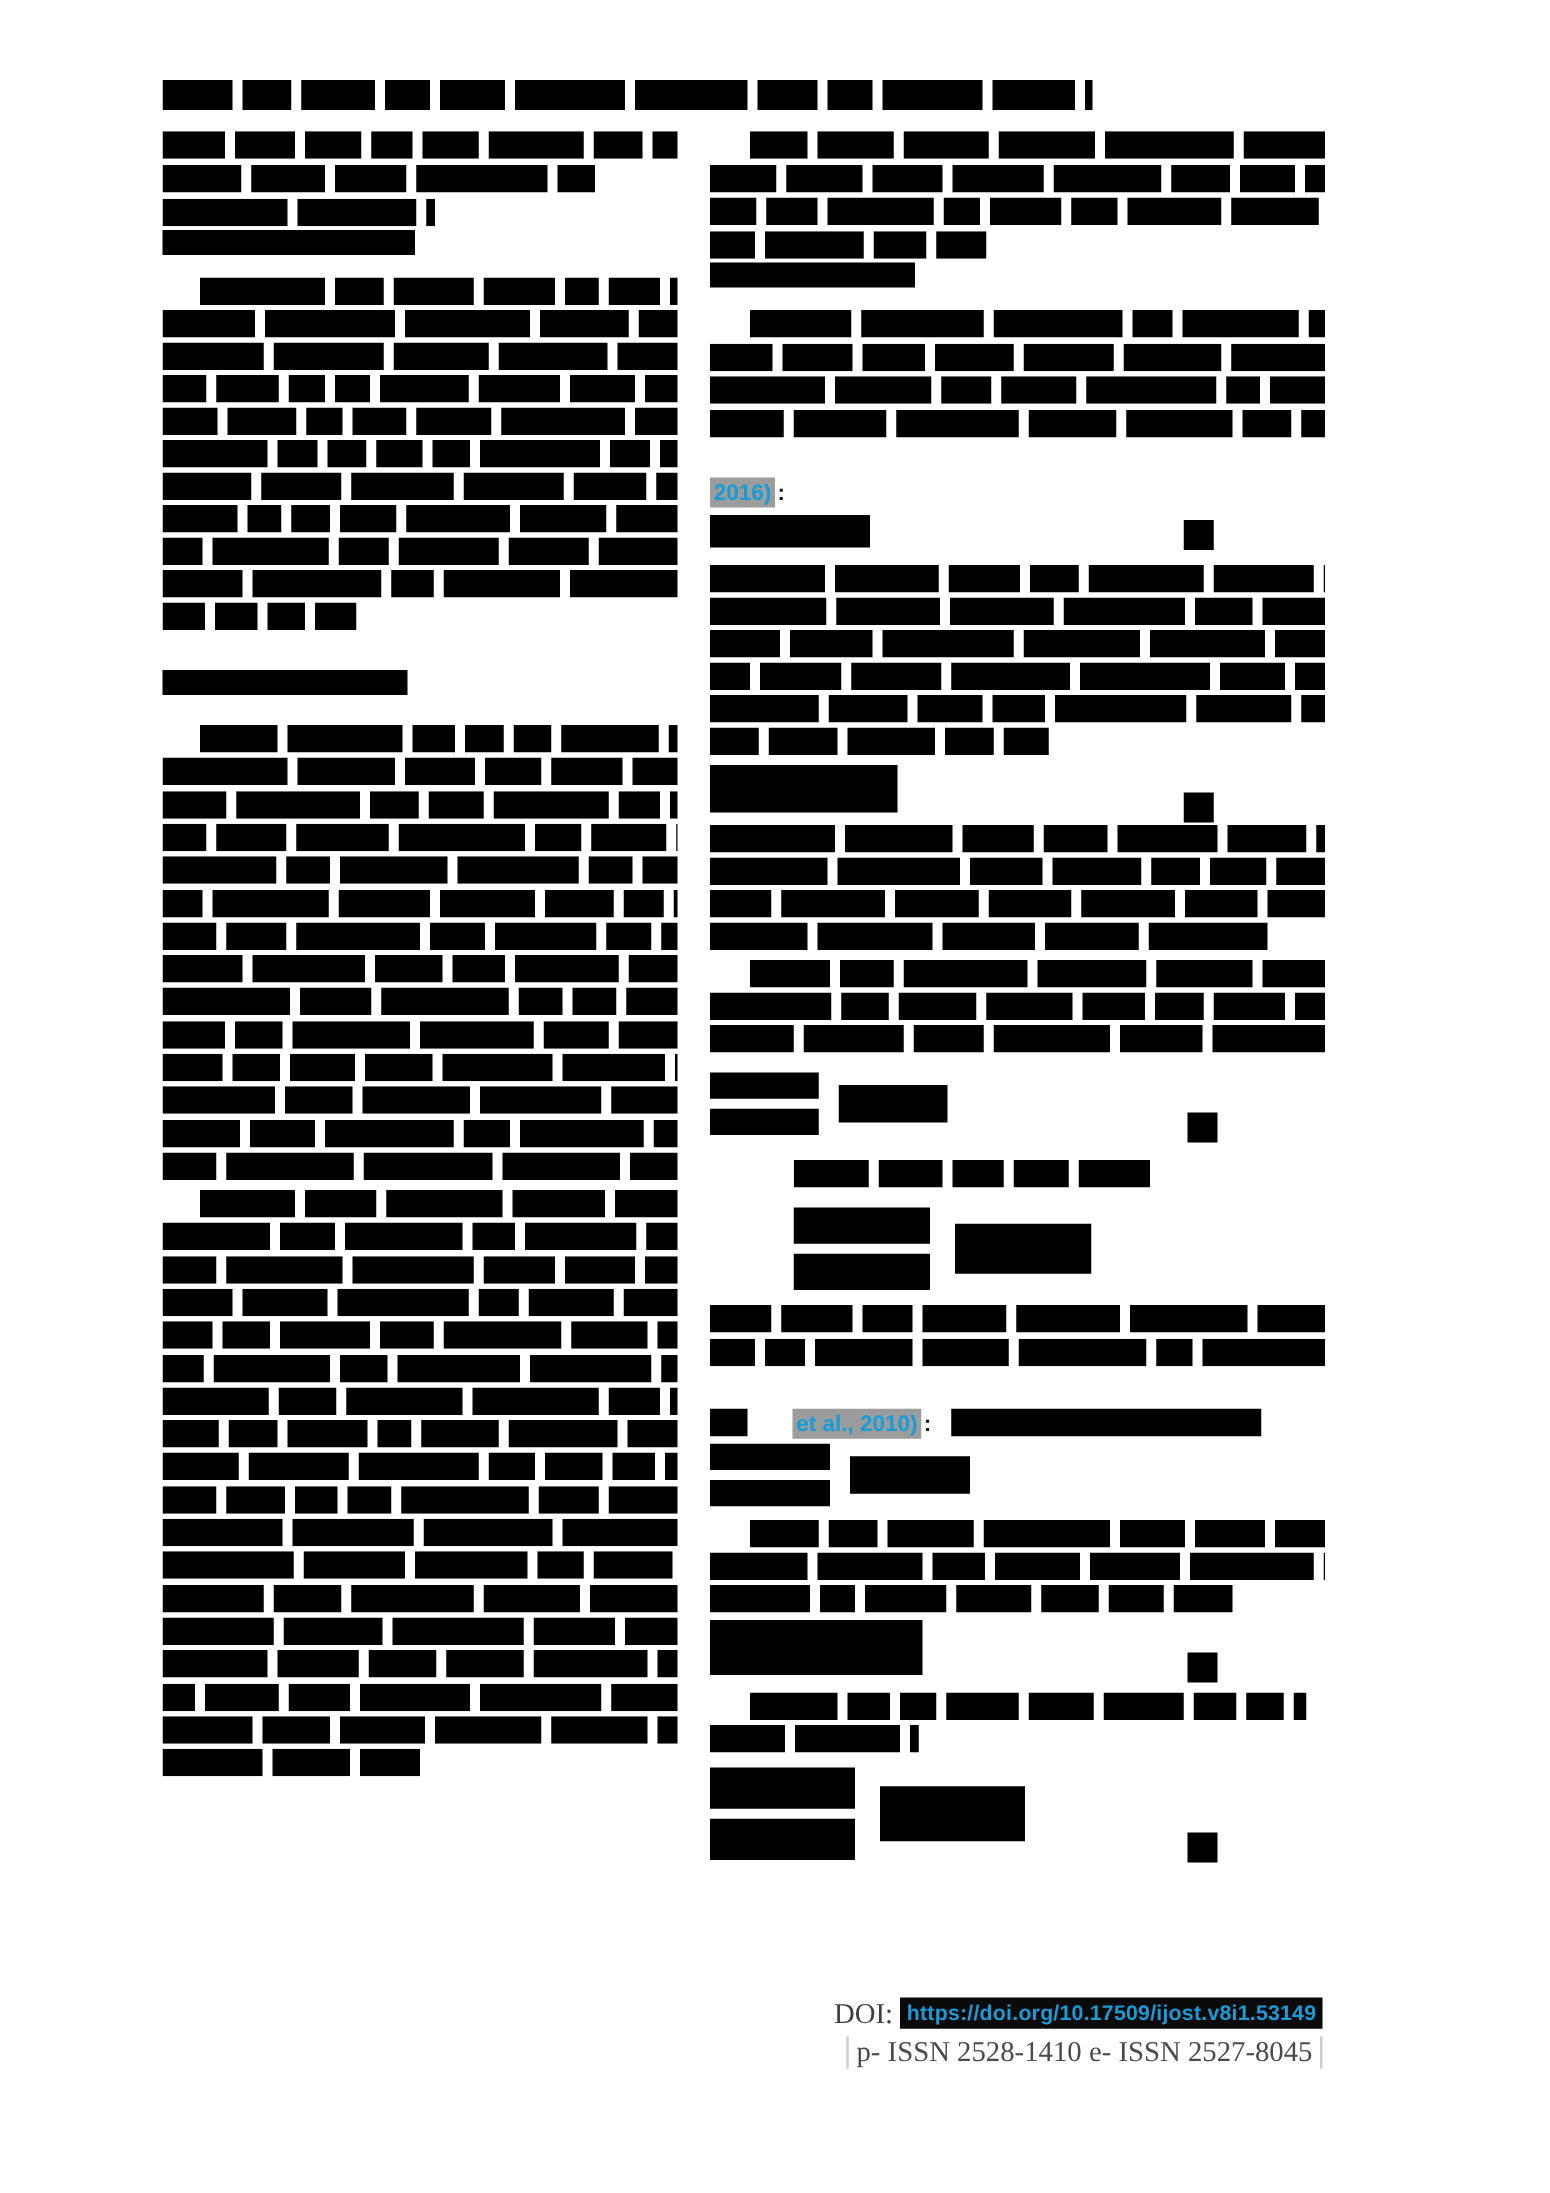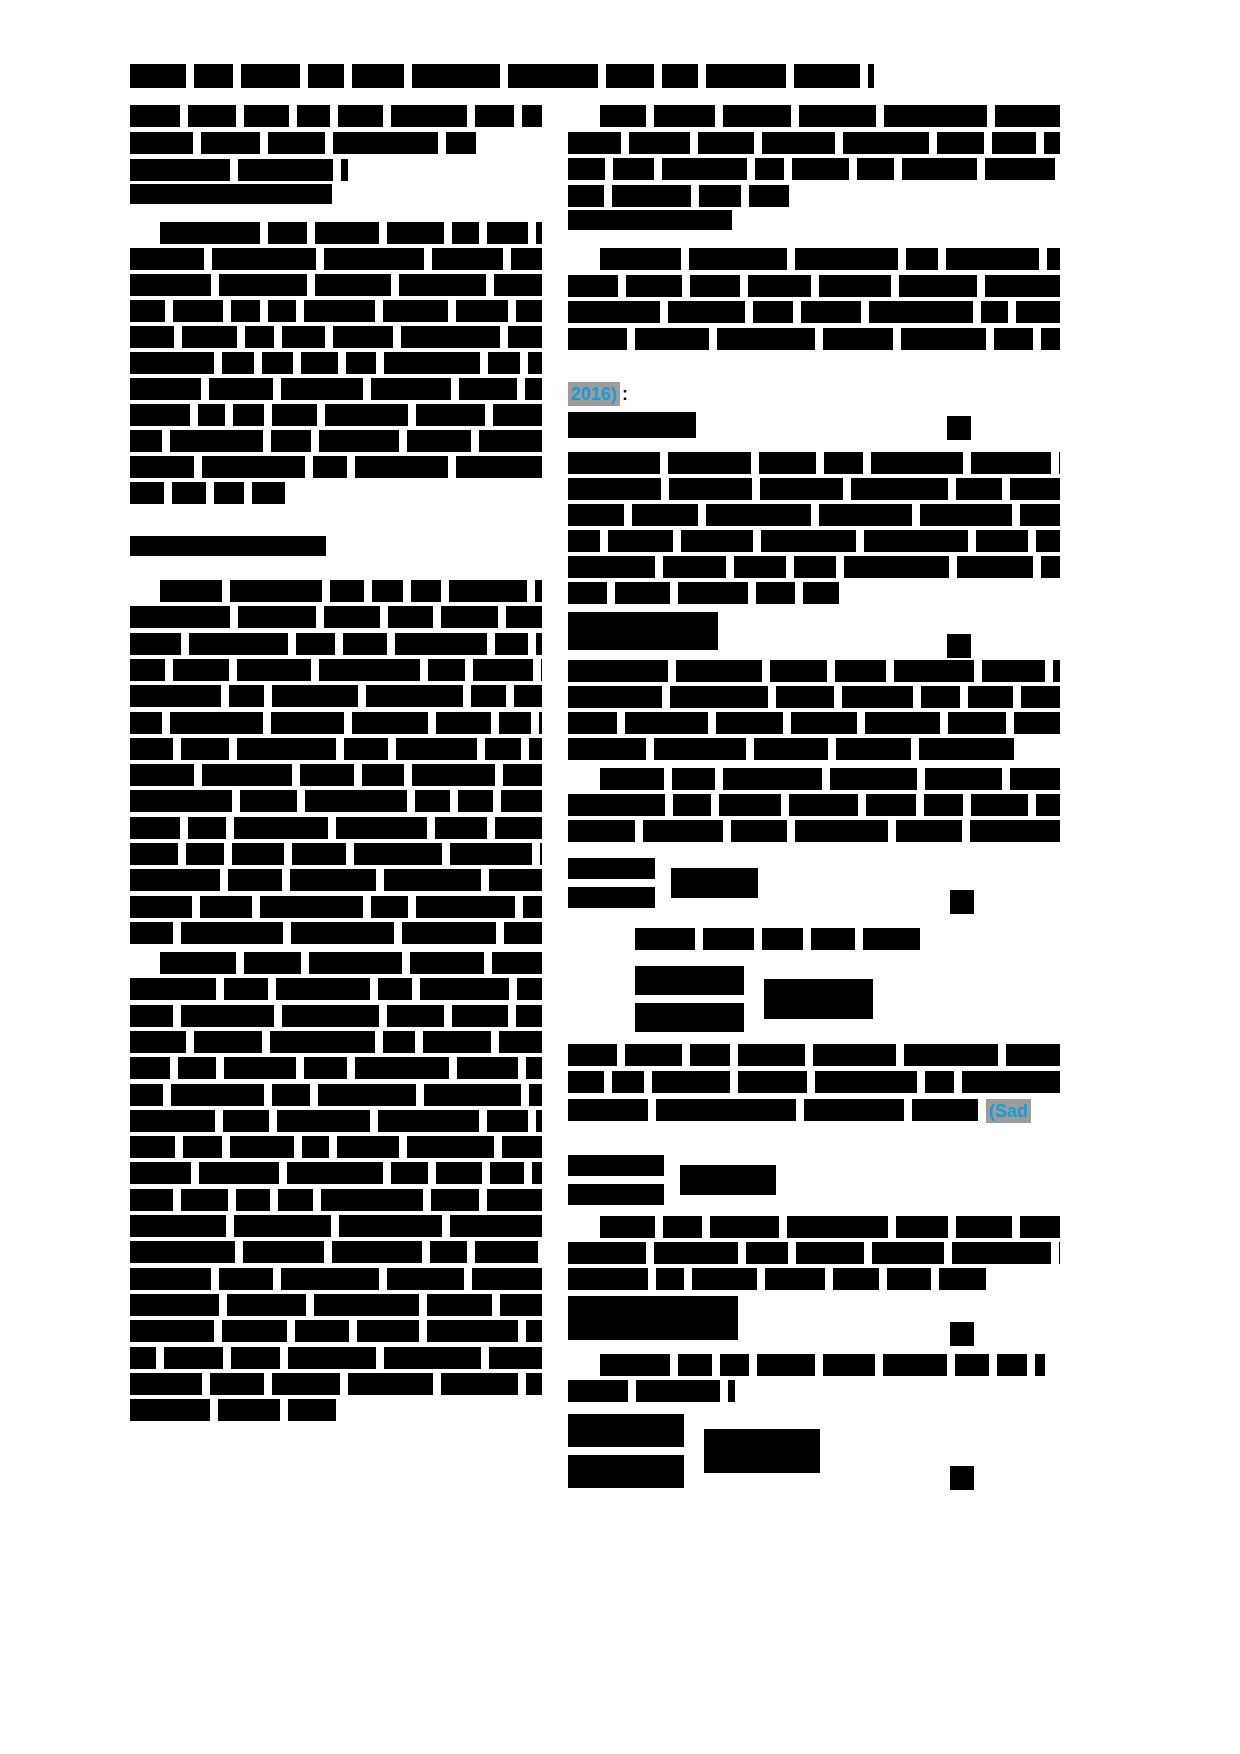--- a/index.html
+++ b/index.html
@@ -149,18 +149,26 @@
         <div class="rb" style="left: 0px; bottom: 0px; width: 116px; height: 33px;"></div>
         <div class="rb" style="left: 136px; top: 15px; width: 116px; height: 44px;"></div>
       </div>
       <div class="rb" style="left: 950px; top: 1466px; width: 24px; height: 24px;"></div>
     </div>
 
   <div class="citeline" style="left:568px;top:382px">
     <span class="cite">2016)</span><span class="colon">:</span>
   </div>
 
-  <div class="citeline" style="left:568px;top:1099px">
-    <span class="rw" style="width:80px"></span><span class="rw" style="width:140px"></span><span class="rw" style="width:100px"></span><span class="rw" style="width:66px"></span><span class="cite">(Sad</span>
+  <div class="citeline" style="left:568px;top:1127px">
+    <span class="rw" style="width:30px"></span><span class="sp" style="width:28px"></span><span class="cite">et al., 2010)</span><span class="colon">:</span><span class="sp" style="width:16px"></span><span class="rw" style="width:248px"></span>
   </div>
 
+  <div class="footer">
+    <div class="doi-line">
+      <span class="doi-label">DOI:</span><a class="doi-link" href="#">https://doi.org/10.17509/ijost.v8i1.53149</a>
+    </div>
+    <div>
+      <span class="issn-line">p- ISSN 2528-1410 e- ISSN 2527-8045</span>
+    </div>
+  </div>
 
 </div>
 
 </body></html>

